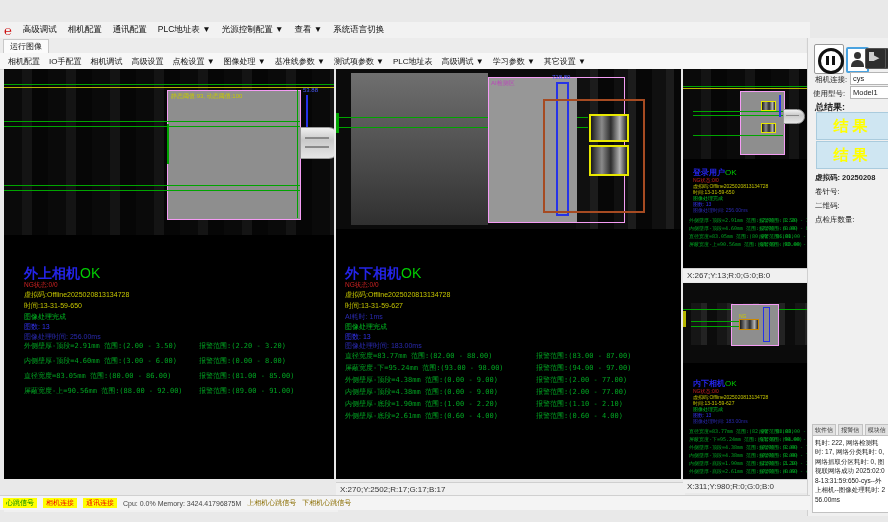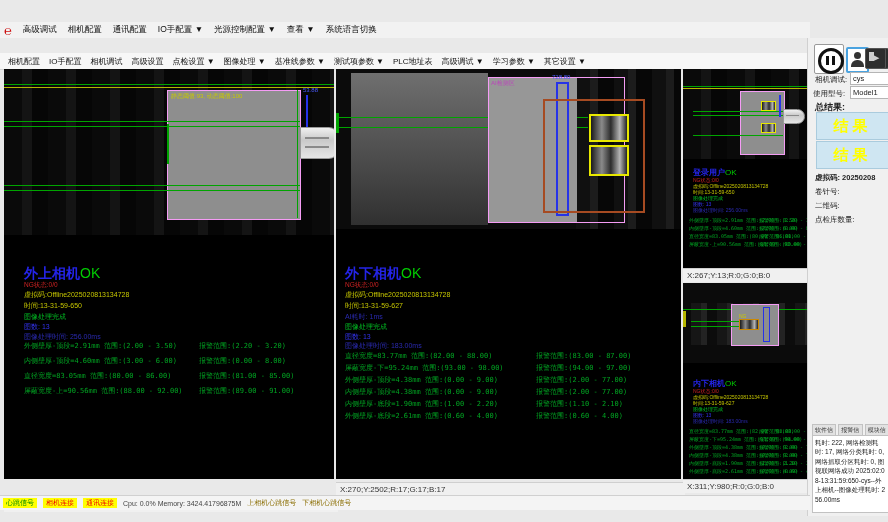--- a/index.html
+++ b/index.html
@@ -75,26 +75,29 @@
 <body>
 
 <div id="root">
 
 
   <div class="abs menubar">
     <span class="logo">℮</span>
     <span class="menu-item">高级调试</span>
     <span class="menu-item">相机配置</span>
     <span class="menu-item">通讯配置</span>
-    <span class="menu-item">IO手配置 ▼</span>
+    <span class="menu-item">PLC地址表 ▼</span>
     <span class="menu-item">光源控制配置 ▼</span>
     <span class="menu-item">查看 ▼</span>
     <span class="menu-item">系统语言切换</span>
   </div>
 
+  <div class="abs tabrow">
+    <div class="abs tab">运行图像</div>
+  </div>
 
   <div class="abs toolbar">
     <span class="tool-item">相机配置</span>
     <span class="tool-item">IO手配置</span>
     <span class="tool-item">相机调试</span>
     <span class="tool-item">高级设置</span>
     <span class="tool-item">点检设置 ▼</span>
     <span class="tool-item">图像处理 ▼</span>
     <span class="tool-item">基准线参数 ▼</span>
     <span class="tool-item">测试项参数 ▼</span>
@@ -277,21 +280,21 @@
     <div class="cbtn" style="left:60px;top:10px;width:0;height:0;border:none;"></div>
     <div class="cbtn" style="left:82px;top:10px;width:0;height:0;border:none;"></div>
     <div class="cbtn" style="left:82px;top:10px;width:0;height:0;border:none;"></div>
     <div class="cbtn" style="right:3px;top:10px;width:19px;height:19px;background:#2d2d2d;border-color:#555;">
       <div>
         <div class="door-slot"></div>
           <div class="door-arrow">▶</div>
       </div>
     </div>
 
-    <div class="fld-label" style="left:7px;top:37px;">相机调试:</div>
+    <div class="fld-label" style="left:7px;top:37px;">相机连接:</div>
     <div class="fld-box" style="left:42px;top:34px;width:36px;height:11px;">cys</div>
     <div class="fld-label" style="left:5px;top:51px;">使用型号:</div>
     <div class="fld-box" style="left:42px;top:48px;width:36px;height:11px;">Model1</div>
     <div class="fld-label" style="left:7px;top:63px;font-size:9px;font-weight:bold;">总结果:</div>
     <div class="result-box" style="top:74px;">结果</div>
     <div class="result-box" style="top:103px;">结果</div>
     <div class="fld-label" style="left:7px;top:135px;font-weight:bold;text-align:center;">虚拟码: 20250208</div>
     <div class="fld-label" style="left:7px;top:149px;">卷针号:</div>
     <div class="fld-label" style="left:7px;top:163px;">二维码:</div>
     <div class="fld-label" style="left:7px;top:177px;">点检库数量:</div>

